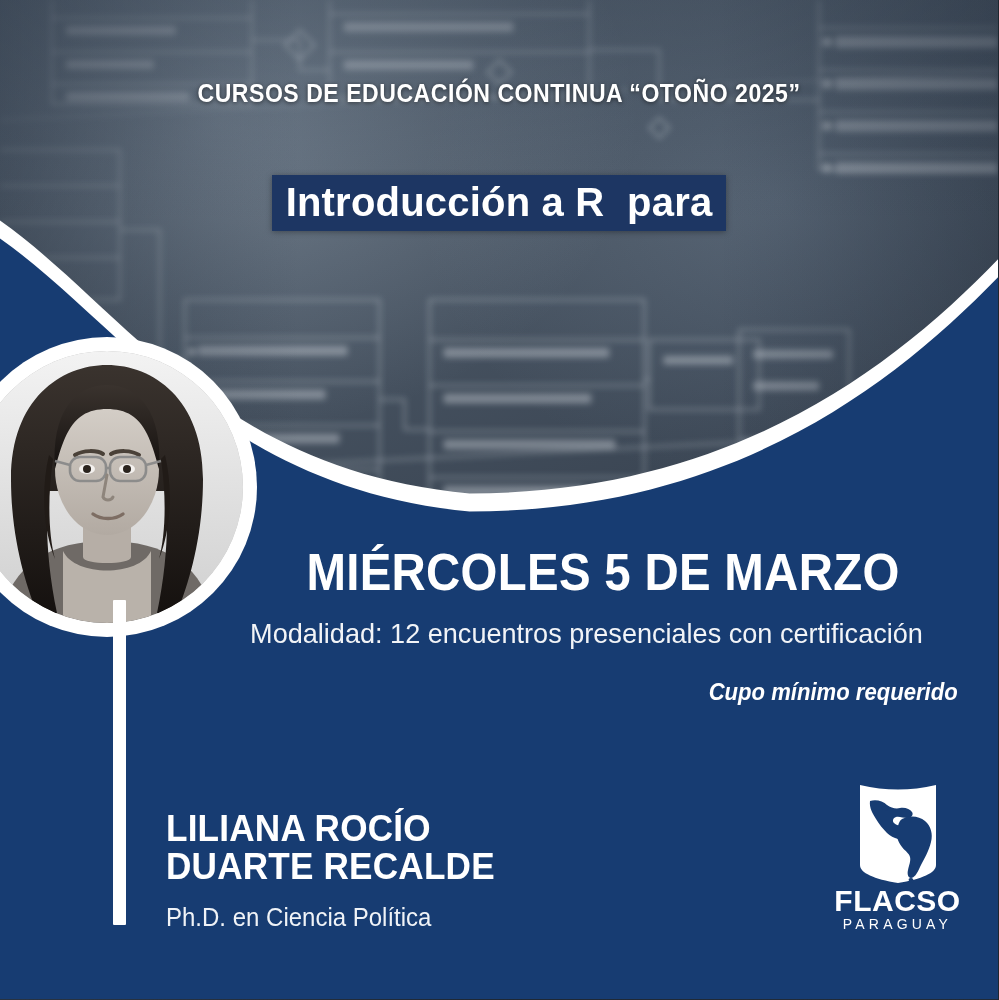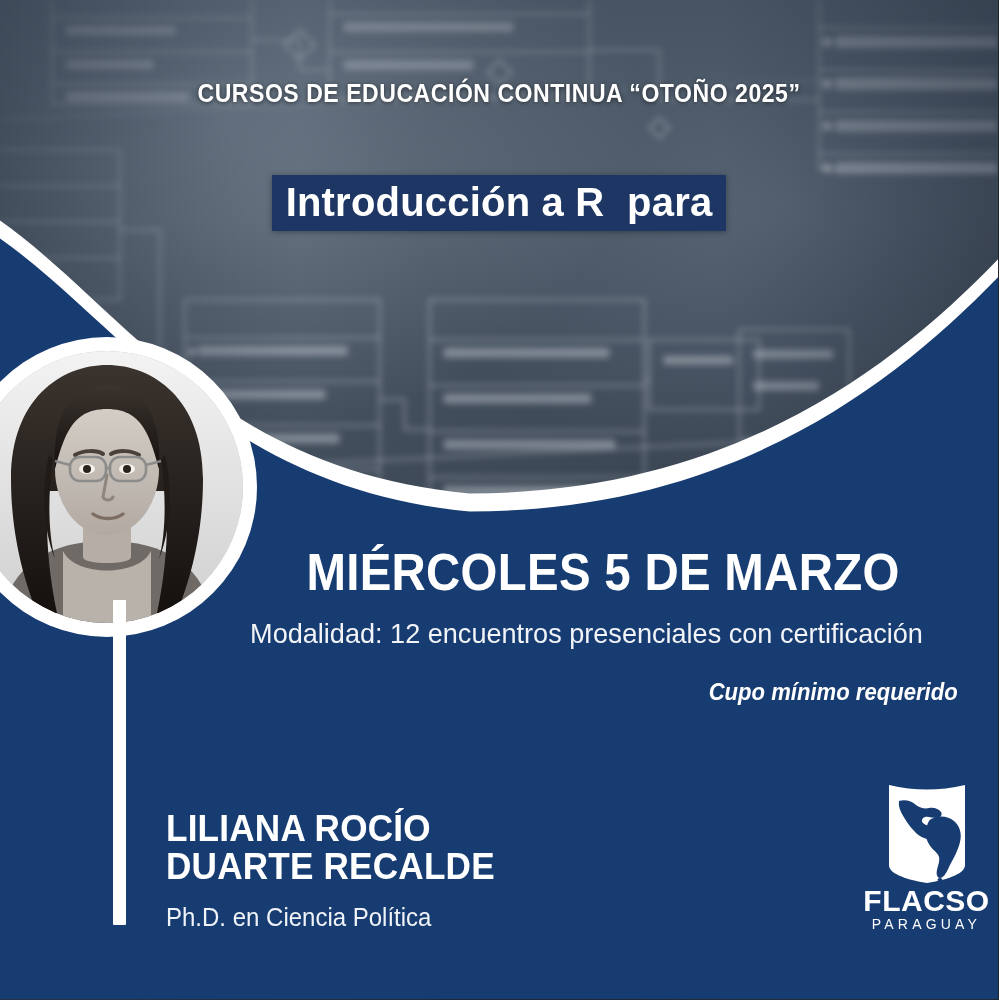--- a/index.html
+++ b/index.html
@@ -147,21 +147,21 @@
     position:absolute;
     left:113px;top:600px;
     width:13px;height:325px;
     background:#ffffff;
     border-radius:1px;
   }
 
   
   .logo{
     position:absolute;
-    left:855px;top:779px;
+    left:826px;top:779px;
     width:143px;height:153px;
   }
   .logo svg{display:block;width:100%;height:100%;}
 </style>
 </head>
 <body>
 
 <div id="flyer">
 
   <div class="bg-photo">

